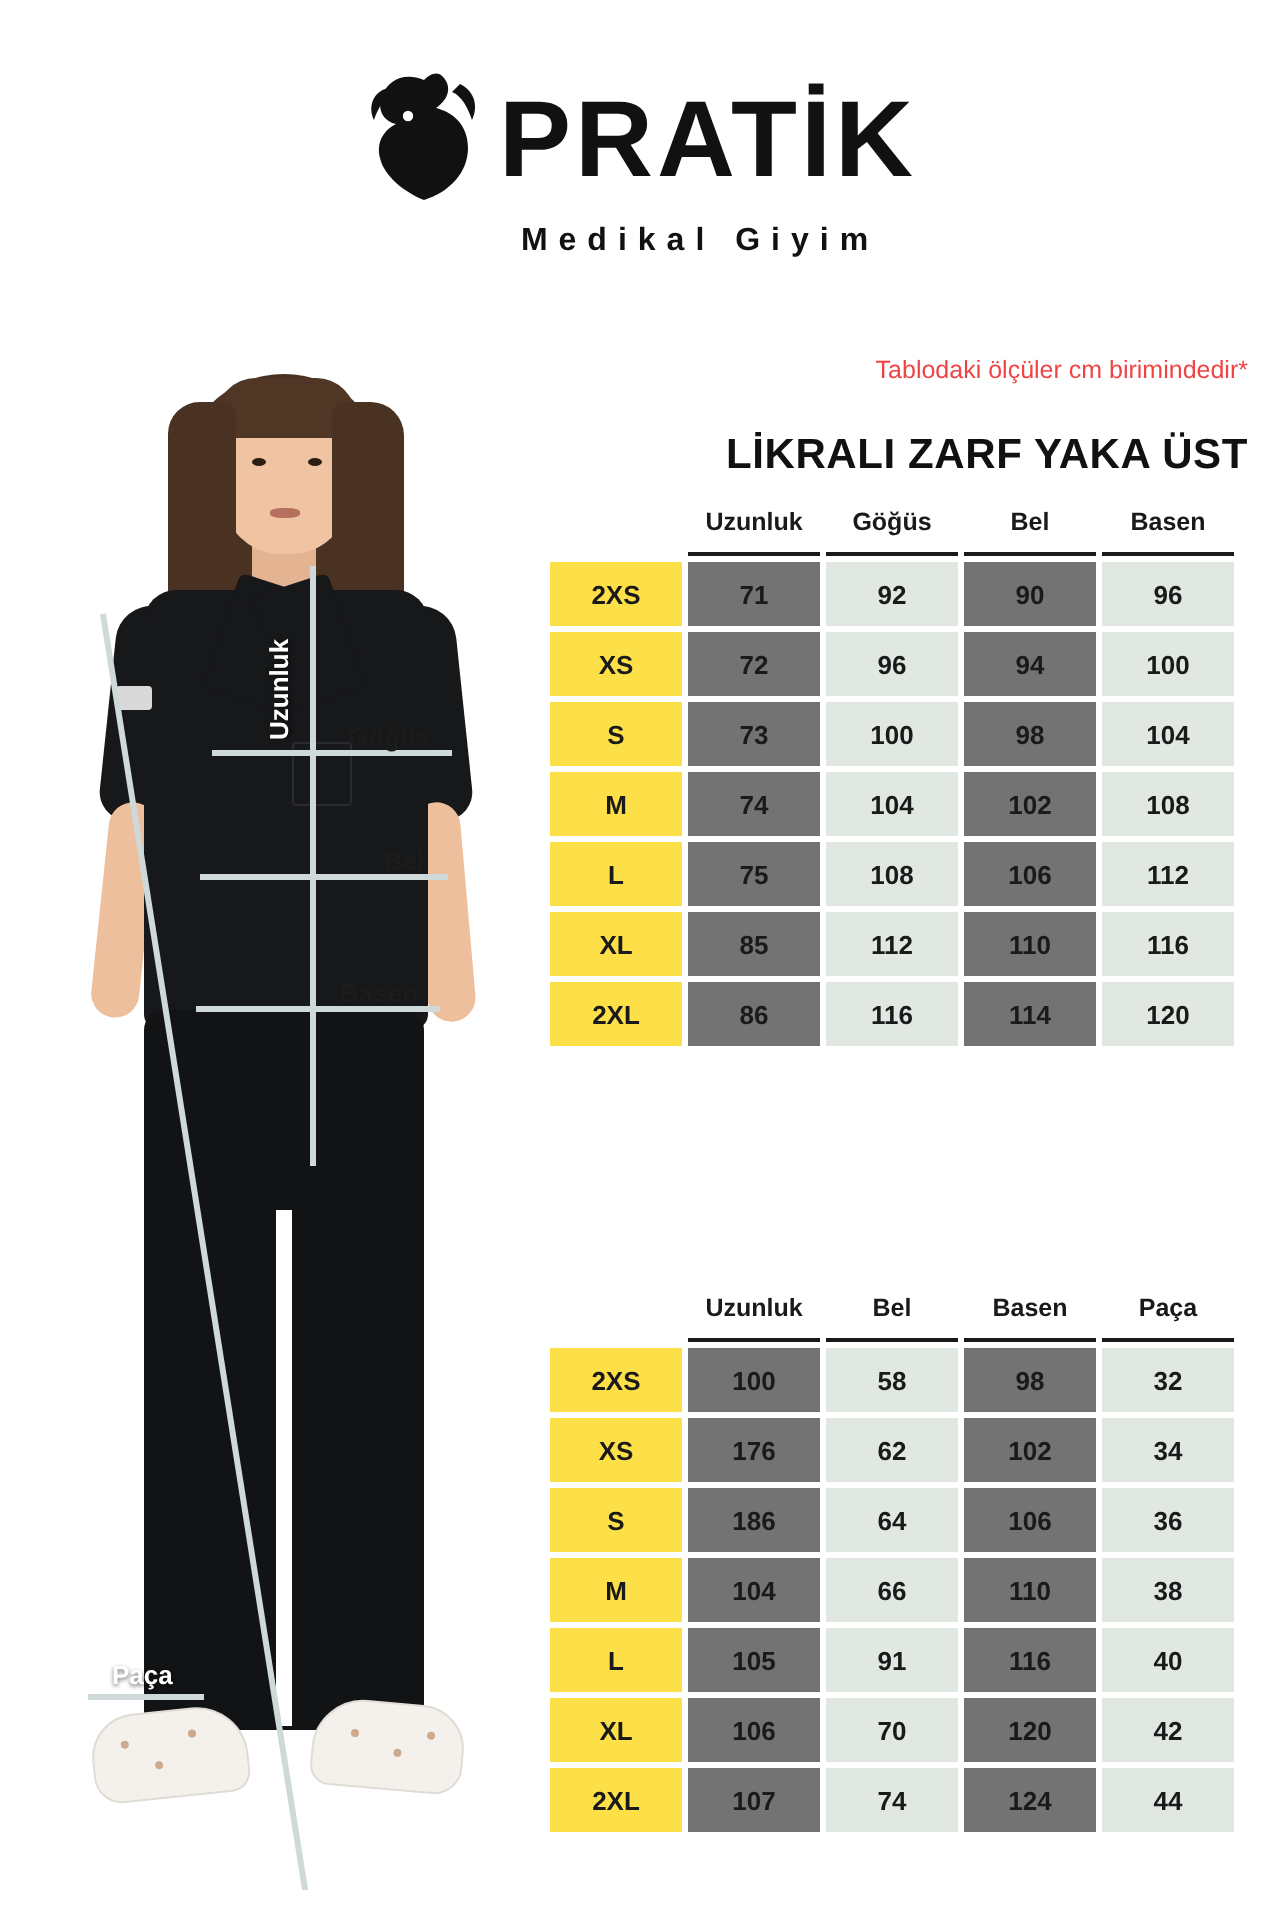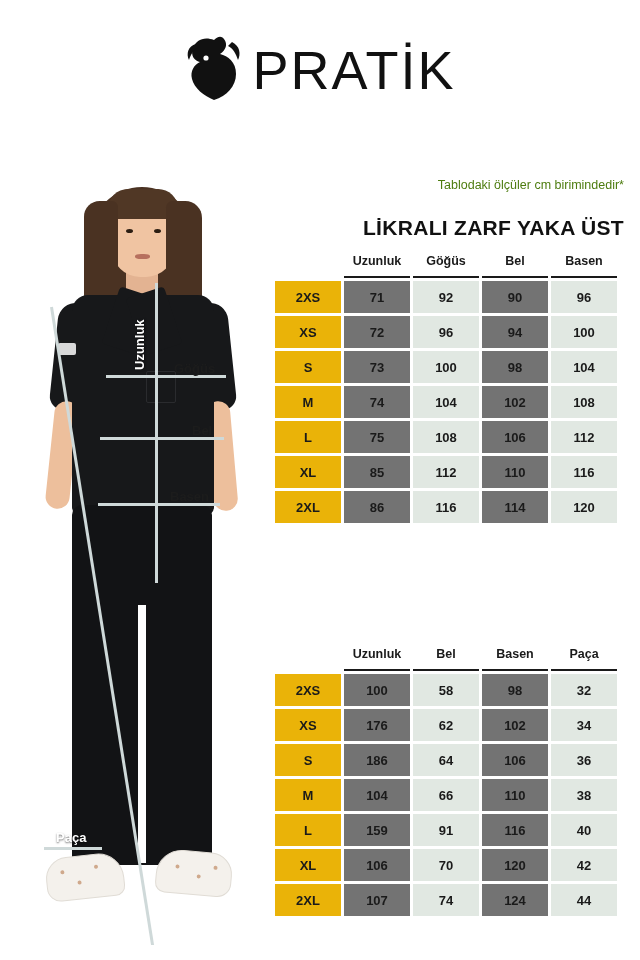--- a/index.html
+++ b/index.html
@@ -14,21 +14,21 @@
 
   
   .logo-block {
     position: absolute;
     top: 34px; left: 0; width: 640px;
     display: flex; flex-direction: column; align-items: center;
   }
   .logo-row { display: flex; align-items: center; justify-content: center; }
   .logo-mark { width: 62px; height: 72px; margin-right: 6px; }
   .logo-text {
-    font-size: 54px; font-weight: normal; letter-spacing: 2px;
+    font-size: 54px; font-weight: bold; letter-spacing: 2px;
     color: #111; line-height: 1;
     font-family: "Liberation Sans", sans-serif;
   }
   .logo-sub {
     margin-top: 6px; margin-left: 60px;
     font-size: 16px; letter-spacing: 5.5px; font-weight: bold; color: #111;
   }
 
   
   .photo {
@@ -118,21 +118,21 @@
     position: absolute; color: #ffffff; font-weight: bold; font-size: 13px;
     text-shadow: 0 1px 2px rgba(0,0,0,.55);
     white-space: nowrap;
   }
   .mlabel.dark { color: #1c1c1c; text-shadow: none; }
   .mlabel.vert { transform: rotate(-90deg); transform-origin: left top; }
 
   
   .note {
     position: absolute; right: 16px; top: 178px;
-    font-size: 12.5px; color: #4d7c0f;
+    font-size: 12.5px; color: #ef4444;
   }
   .tbl-title {
     position: absolute; right: 16px;
     font-size: 21px; font-weight: bold; color: #111; letter-spacing: .3px;
   }
   #title-top { top: 216px; }
   #title-bottom { top: 597px; }
 
   table.size {
     position: absolute;
@@ -141,40 +141,41 @@
   }
   #table-top { left: 272px; top: 243px; }
   #table-bottom { left: 272px; top: 636px; }
 
   table.size th, table.size td {
     width: 66px; height: 32px; text-align: center; vertical-align: middle;
     font-weight: bold; color: #1a1a1a;
   }
   table.size th.hdr { background: #ffffff; border-bottom: 2px solid #1a1a1a; font-size: 12.5px; }
   table.size th.corner { background: #ffffff; border: none; width: 64px; }
-  table.size td.sizecell { background: #eab308; font-size: 13px; }
+  table.size td.sizecell { background: #fde047; font-size: 13px; }
   table.size td.v { background: #eef2ee; font-weight: bold; }
   table.size td.v.alt { background: #e1e8e2; }
   table.size td.v.plain { background: #737373; }
 </style>
 </head>
 <body>
 
 <div class="page">
 
   <div class="logo-block">
     <div class="logo-row">
       <svg class="logo-mark" viewBox="0 0 62 72">
         <path d="M30 6 C20 2 12 6 9 14 C6 22 11 27 16 28 C10 31 6 37 8 45 C10 54 20 62 30 66 C43 62 52 52 52 40 C52 28 44 22 36 20 C42 16 44 10 40 5 C37 1 33 3 30 6 Z" fill="#111"></path>
         <path d="M12 10 C4 12 2 20 5 26 C7 20 10 15 15 13 Z" fill="#111"></path>
         <path d="M48 8 C56 12 57 20 54 26 C52 20 49 14 44 12 Z" fill="#111"></path>
         <circle cx="22" cy="24" r="2.6" fill="#fff"></circle>
       </svg>
       <div class="logo-text">PRATİK</div>
     </div>
+    <div class="logo-sub">Medikal Giyim</div>
   </div>
 
   <div class="photo">
     <div class="bg-wall"></div>
 
     <div class="hair-back"></div>
     <div class="neck"></div>
     <div class="face"></div>
     <div class="fringe"></div>
     <div class="eye l"></div>
@@ -317,21 +318,21 @@
         </tr>
         <tr>
           <td class="sizecell">M</td>
           <td class="v plain">104</td>
           <td class="v alt">66</td>
           <td class="v plain">110</td>
           <td class="v alt">38</td>
         </tr>
         <tr>
           <td class="sizecell">L</td>
-          <td class="v plain">159</td>
+          <td class="v plain">105</td>
           <td class="v alt">91</td>
           <td class="v plain">116</td>
           <td class="v alt">40</td>
         </tr>
         <tr>
           <td class="sizecell">XL</td>
           <td class="v plain">106</td>
           <td class="v alt">70</td>
           <td class="v plain">120</td>
           <td class="v alt">42</td>

